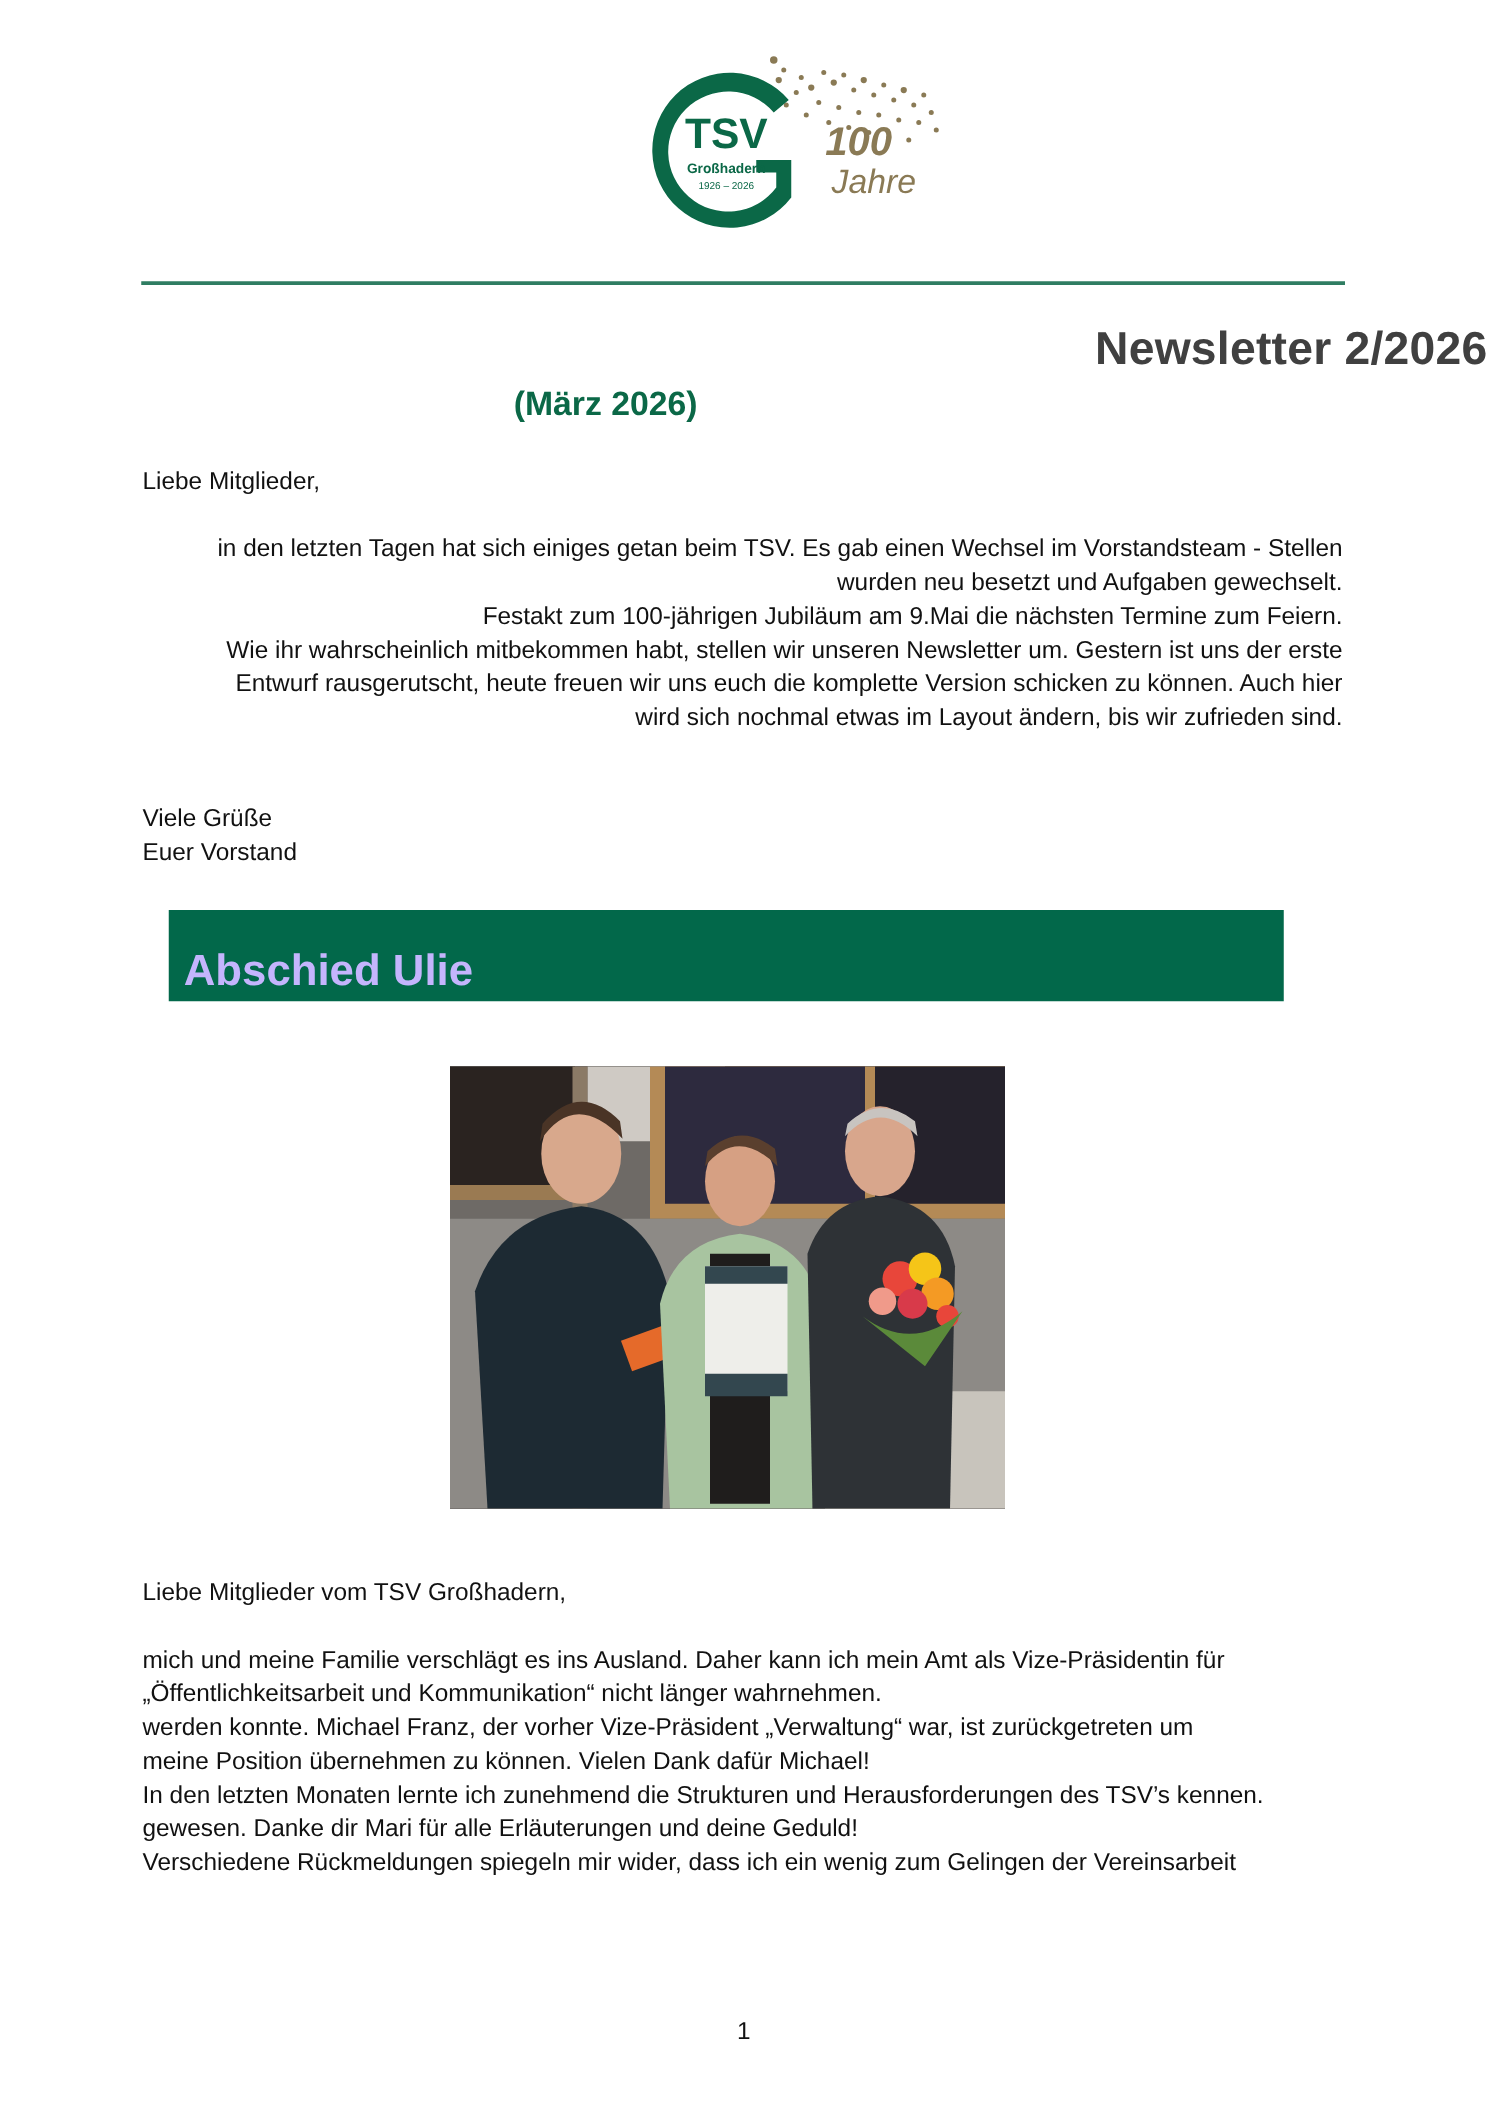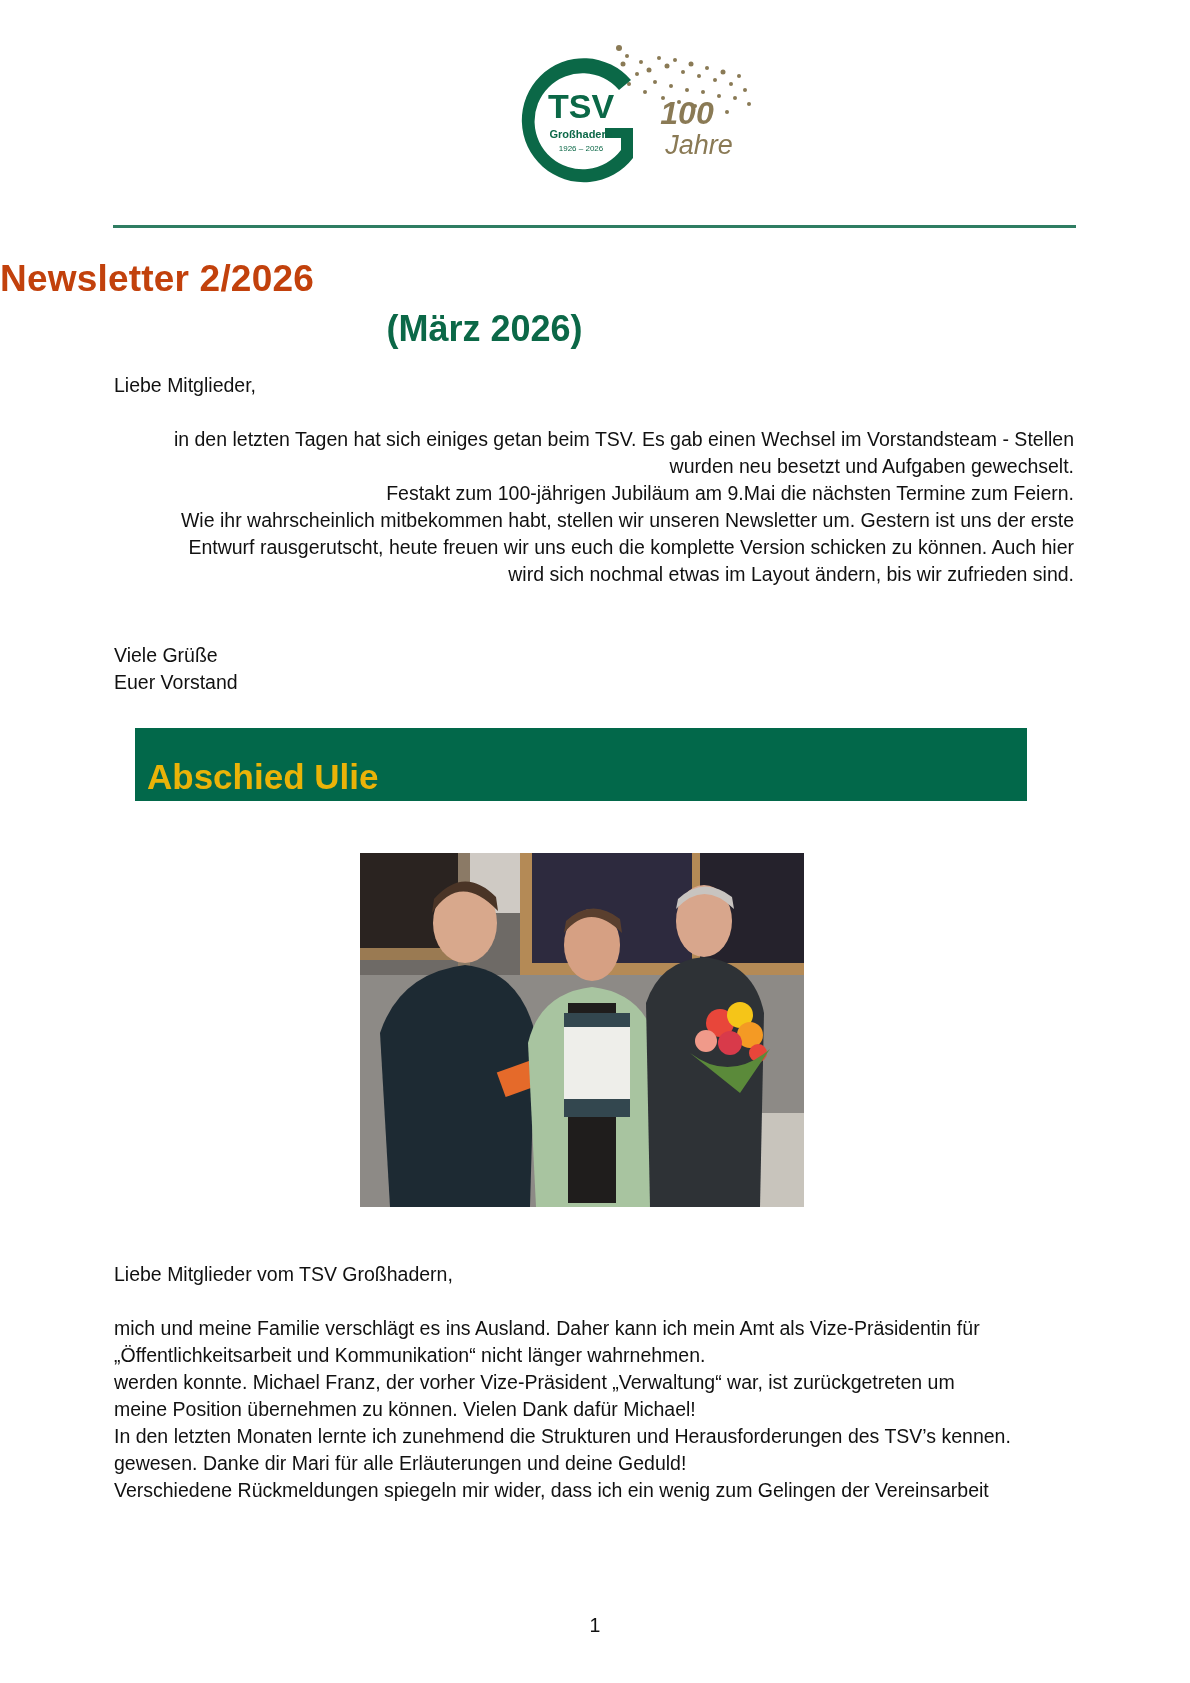--- a/index.html
+++ b/index.html
@@ -11,44 +11,44 @@
     .abs { position: absolute; }
 
     
     #logo { left: 509px; top: 40px; width: 245px; height: 160px; }
 
     
     #rule { left: 113px; top: 225px; width: 963px; height: 3px; background: #2f7d62; }
 
     
     #title {
-      left: 0; width: 1190px; top: 258px; text-align: left;
-      font-size: 37px; font-weight: bold; color: #c2410c; letter-spacing: 0.2px;
+      left: 0; width: 1190px; top: 258px; text-align: right;
+      font-size: 37px; font-weight: bold; color: #404040; letter-spacing: 0.2px;
     }
     #subtitle {
       left: 0; width: 969px; top: 308px; text-align: center;
-      font-size: 36px; font-weight: bold; color: #0b6847;
+      font-size: 27px; font-weight: bold; color: #0b6847;
     }
 
     .body-text {
       left: 114px; width: 960px; font-size: 19.5px; line-height: 27px; color: #111;
     }
     .body-text p { margin: 0; }
 
     #greeting { top: 372px; }
     #intro { top: 426px; text-align: right; }
     #closing { top: 642px; }
 
     
     #section-banner {
       left: 135px; top: 728px; width: 892px; height: 73px; background: #02684a;
     }
     #section-title {
       position: absolute; left: 12px; bottom: 2px;
-      font-size: 35px; font-weight: bold; color: #eab308; line-height: 1.3;
+      font-size: 35px; font-weight: bold; color: #c4b5fd; line-height: 1.3;
     }
 
     
     #photo { left: 360px; top: 853px; width: 444px; height: 354px; overflow: hidden; background: #3a3531; }
 
     #letter-greeting { top: 1261px; }
     #letter-body { top: 1315px; }
 
     #page-number {
       left: 0; width: 1190px; top: 1614px; text-align: center; font-size: 19.5px; color: #111;

